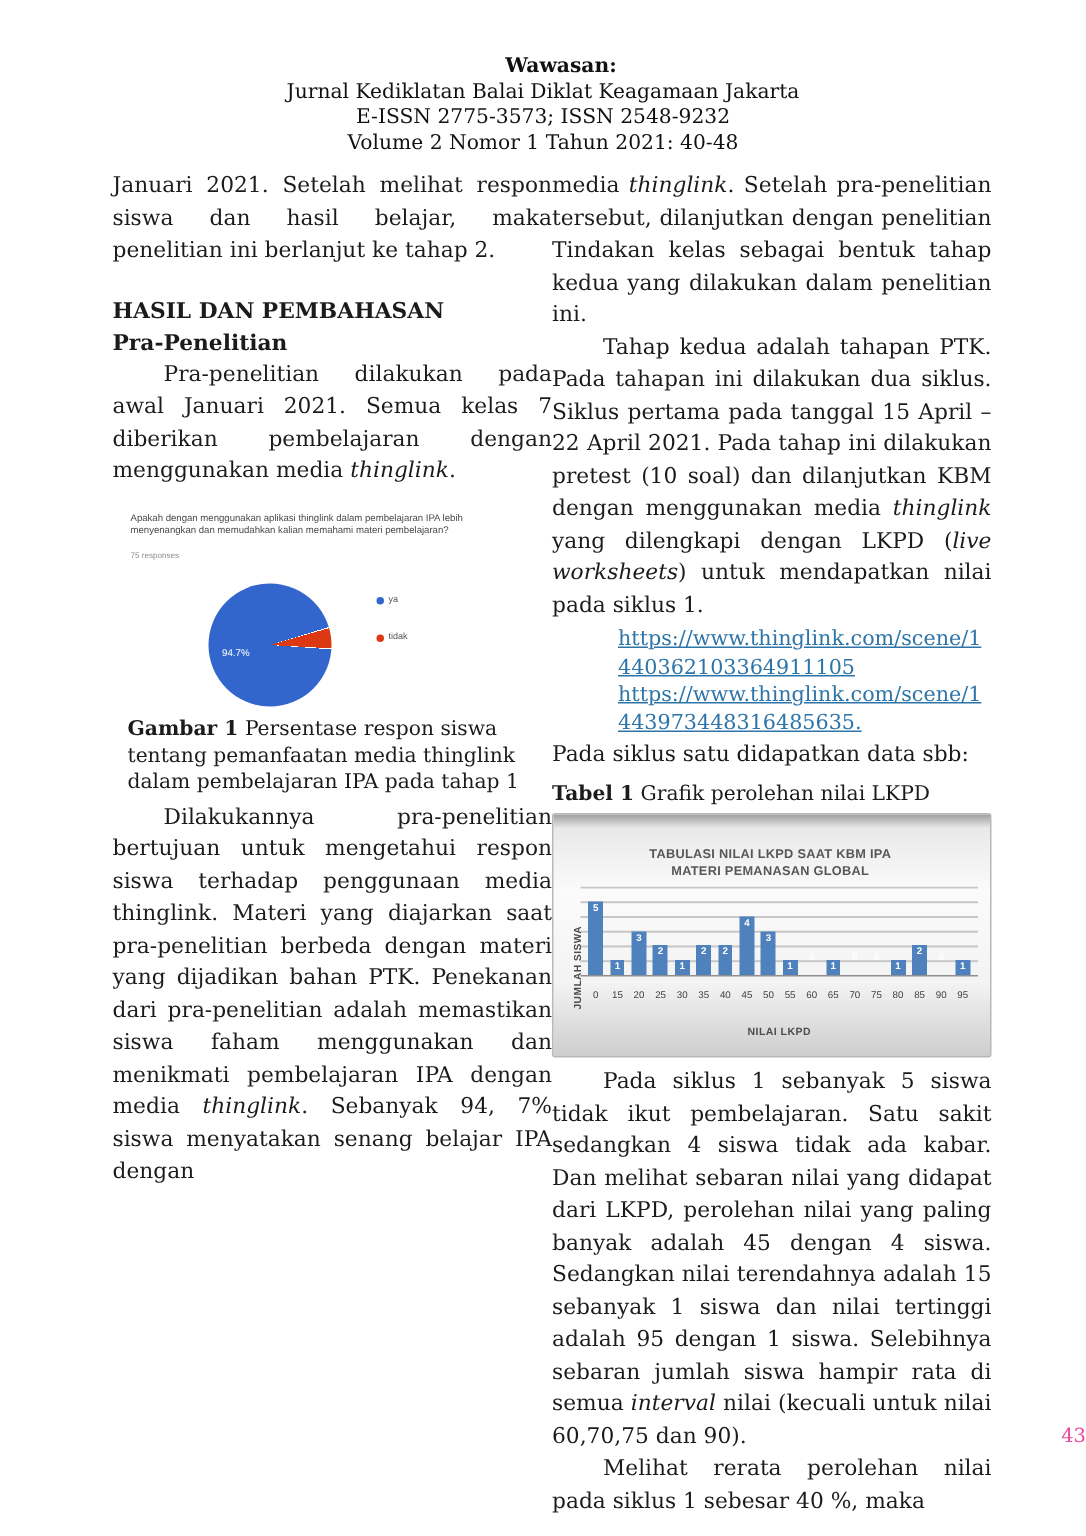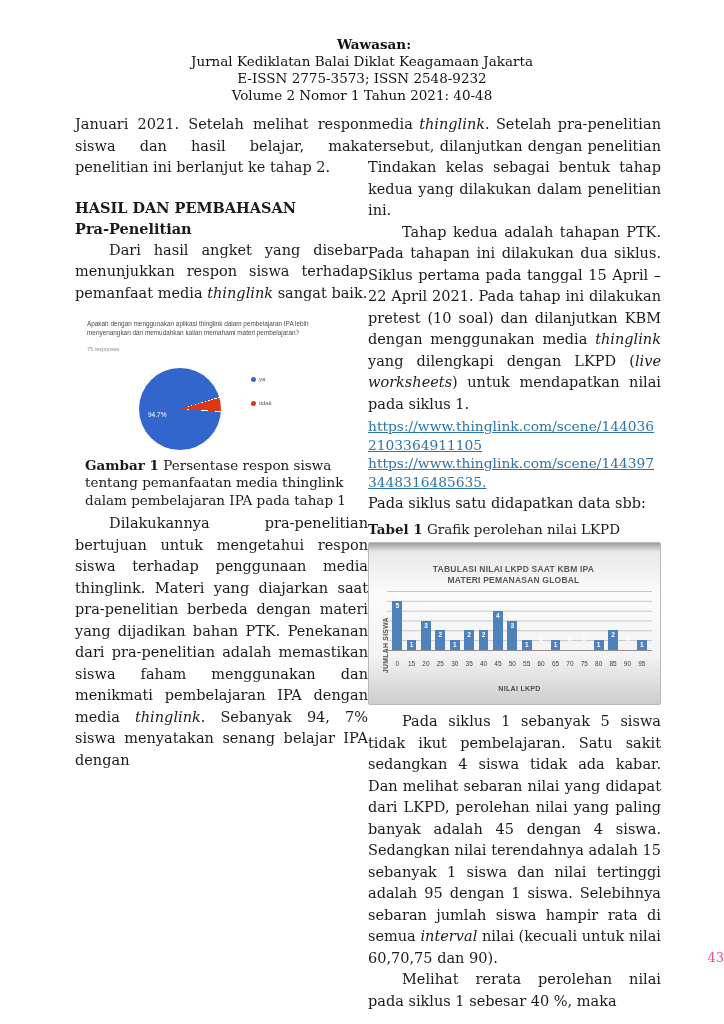--- a/index.html
+++ b/index.html
@@ -21,21 +21,21 @@
   .col p.noindent { text-indent:0; }
   h2.sec { font-size:14.5px; font-weight:bold; margin-top:18px; }
   h3.sub { font-size:14.5px; font-weight:bold; }
   
   .caption { font-size:13.5px; line-height:17.5px; }
   .caption.center { text-align:left; margin:4px 10px 4px; }
   .caption.left  { text-align:left; margin:6px 0 4px; }
   
   .links { margin:2px 0 2px; }
   .doclink { display:block; color:#2d74a8; text-decoration:underline;
-    font-size:13.8px; line-height:18.5px; word-break:break-all; cursor:pointer; }
+    font-size:13.8px; line-height:18.5px; word-break:break-all; cursor:pointer;margin-left:44px; }
   
   .pie-figure { background:#fff; margin:8px 0 2px; padding:8px 4px 0 12px;
     font-family:"Liberation Sans",sans-serif; }
   .pf-q { font-size:6.4px; line-height:8.6px; color:#4a4a4a; width:94%; }
   .pf-r { font-size:5.4px; color:#8a8a8a; margin-top:2px; }
   .pf-body { display:flex; height:88px; margin-top:4px; }
   .pie { width:82px; height:82px; border-radius:50%; margin-left:52px; margin-top:3px; position:relative; }
   .pie-label { position:absolute; left:9px; top:44%; color:#ffffff; font-size:6.5px; }
   .legend { list-style:none; margin:4px 0 0 30px; }
   .legend li { display:flex; align-items:center; gap:3px; font-size:6px; color:#555; margin-bottom:3px; }
@@ -79,21 +79,21 @@
     <div>E-ISSN 2775-3573; ISSN 2548-9232</div>
     <div>Volume 2 Nomor 1 Tahun 2021: 40-48</div>
   </header>
 
   <div class="columns">
 
     <div class="col">
       <p class="noindent"><span>Januari 2021. Setelah melihat respon siswa dan hasil belajar, maka penelitian ini berlanjut ke tahap 2.</span></p>
       <h2 class="sec">HASIL DAN PEMBAHASAN</h2>
       <h3 class="sub">Pra-Penelitian</h3>
-      <p><span>Dari hasil angket yang disebar menunjukkan respon siswa terhadap pemanfaat media </span><span style="font-style: italic;">thinglink</span><span> sangat baik.</span></p>
+      <p><span>Pra-penelitian dilakukan pada awal Januari 2021. Semua kelas 7 diberikan pembelajaran dengan menggunakan media </span><span style="font-style: italic;">thinglink</span><span>.</span></p>
 
       <figure class="pie-figure">
         <div class="pf-q">Apakah dengan menggunakan aplikasi thinglink dalam pembelajaran IPA lebih menyenangkan dan memudahkan kalian memahami materi pembelajaran?</div>
         <div class="pf-r">75 responses</div>
         <div class="pf-body">
           <div class="pie" id="pie" style="background: conic-gradient(rgb(51, 102, 204) 0deg, rgb(51, 102, 204) 73deg, rgb(255, 255, 255) 73deg, rgb(255, 255, 255) 74deg, rgb(220, 57, 18) 74deg, rgb(220, 57, 18) 93.08deg, rgb(255, 255, 255) 93.08deg, rgb(255, 255, 255) 94.08deg, rgb(51, 102, 204) 94.08deg, rgb(51, 102, 204) 360deg);">
             <span class="pie-label">94.7%</span>
           </div>
           <ul class="legend" id="pie-legend">
               <li>

